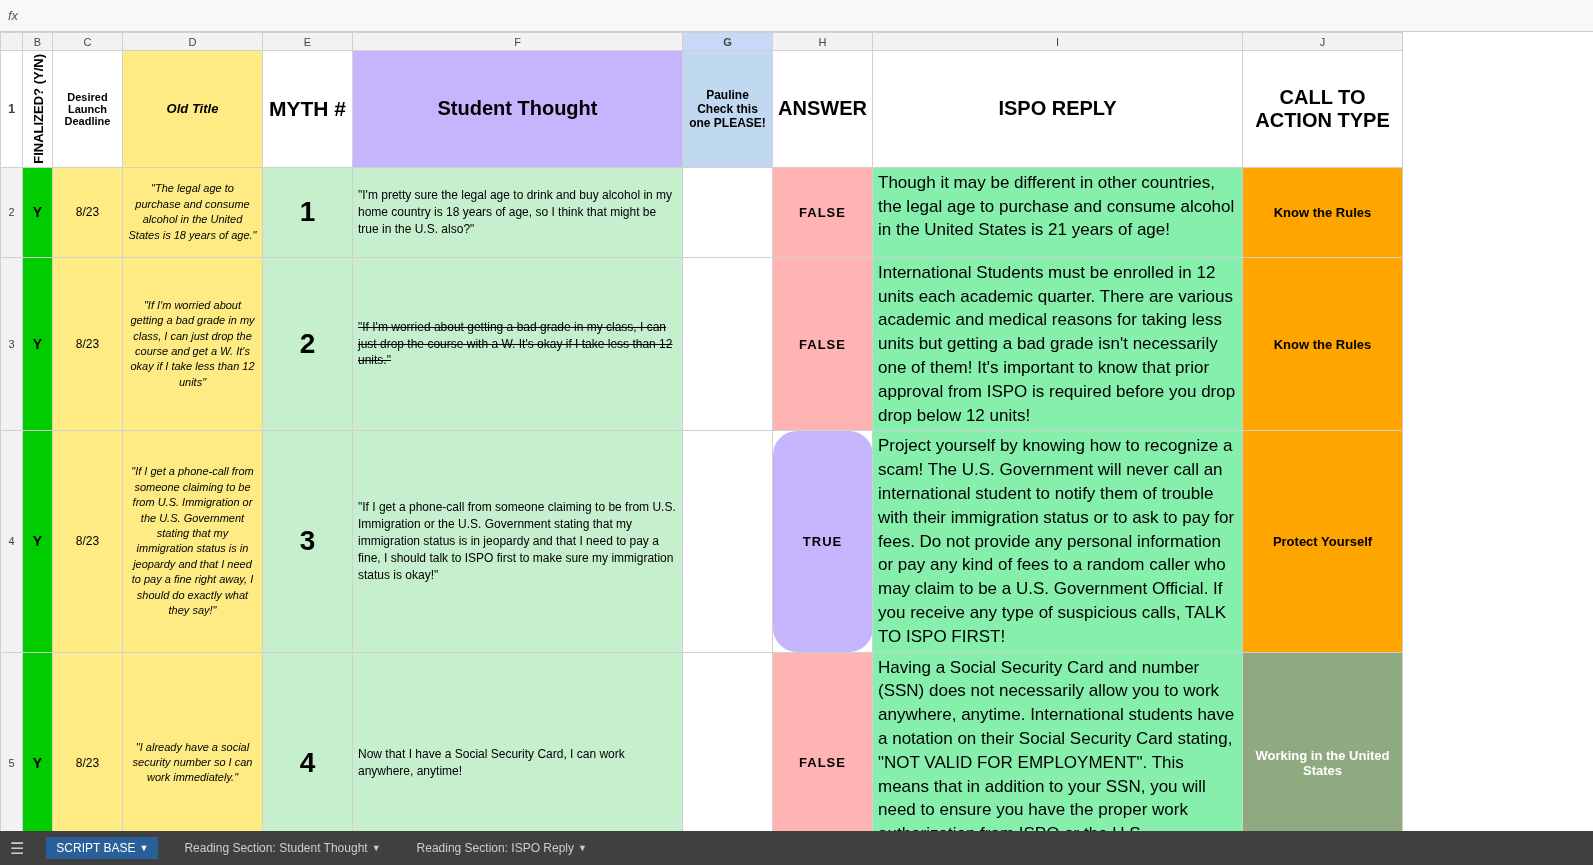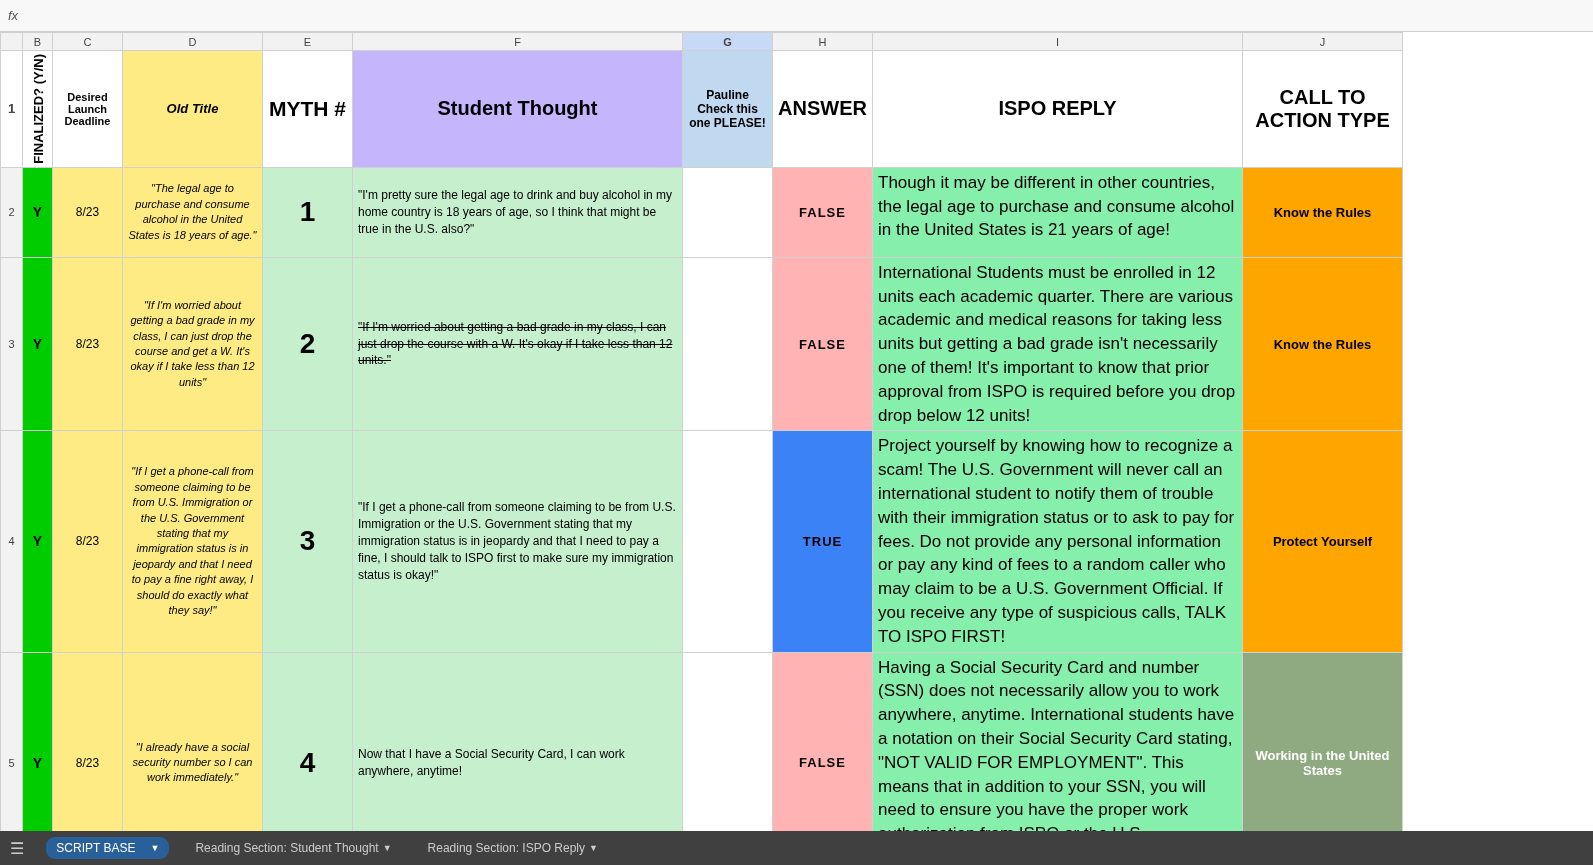--- a/index.html
+++ b/index.html
@@ -100,21 +100,21 @@
       font-size: 11px;
       font-weight: bold;
       text-align: center;
     }
 
     
     td.green-bg { background: #00cc00; }
     td.yellow-bg { background: #ffeb84; }
     td.light-green-bg { background: #c4b5fd; }
     td.pink-bg { background: #ffb3b3; }
-    td.blue-bg { background: #3b82f6; }
+    td.blue-bg { background: #c4b5fd; border-radius: 24px; }
     td.orange-bg { background: #ffa500; }
     td.sage-bg { background: #8faa80; color: #fff; }
     td.white-bg { background: #ffffff; }
 
     td.center { text-align: center; vertical-align: middle; }
     td.italic-small { font-style: italic; font-size: 11px; text-align: center; margin-left: 7px; }
 
     td.myth-num {
       font-size: 28px;
       font-weight: bold;
@@ -174,24 +174,24 @@
       display: flex;
       align-items: center;
       padding: 0 10px;
       gap: 16px;
     }
     .bottom-tab {
       background: #2a6099;
       color: #fff;
       padding: 4px 10px;
       font-size: 12px;
-      border-radius: 9px;
+      border-radius: 0;
       display: flex;
       align-items: center;
-      gap: 15px;
+      gap: 4px;
       cursor: pointer;
     }
     .bottom-tab-plain {
       color: #ccc;
       font-size: 12px;
       padding: 4px 10px;
       display: flex;
       align-items: center;
       gap: 4px;
       cursor: pointer;

